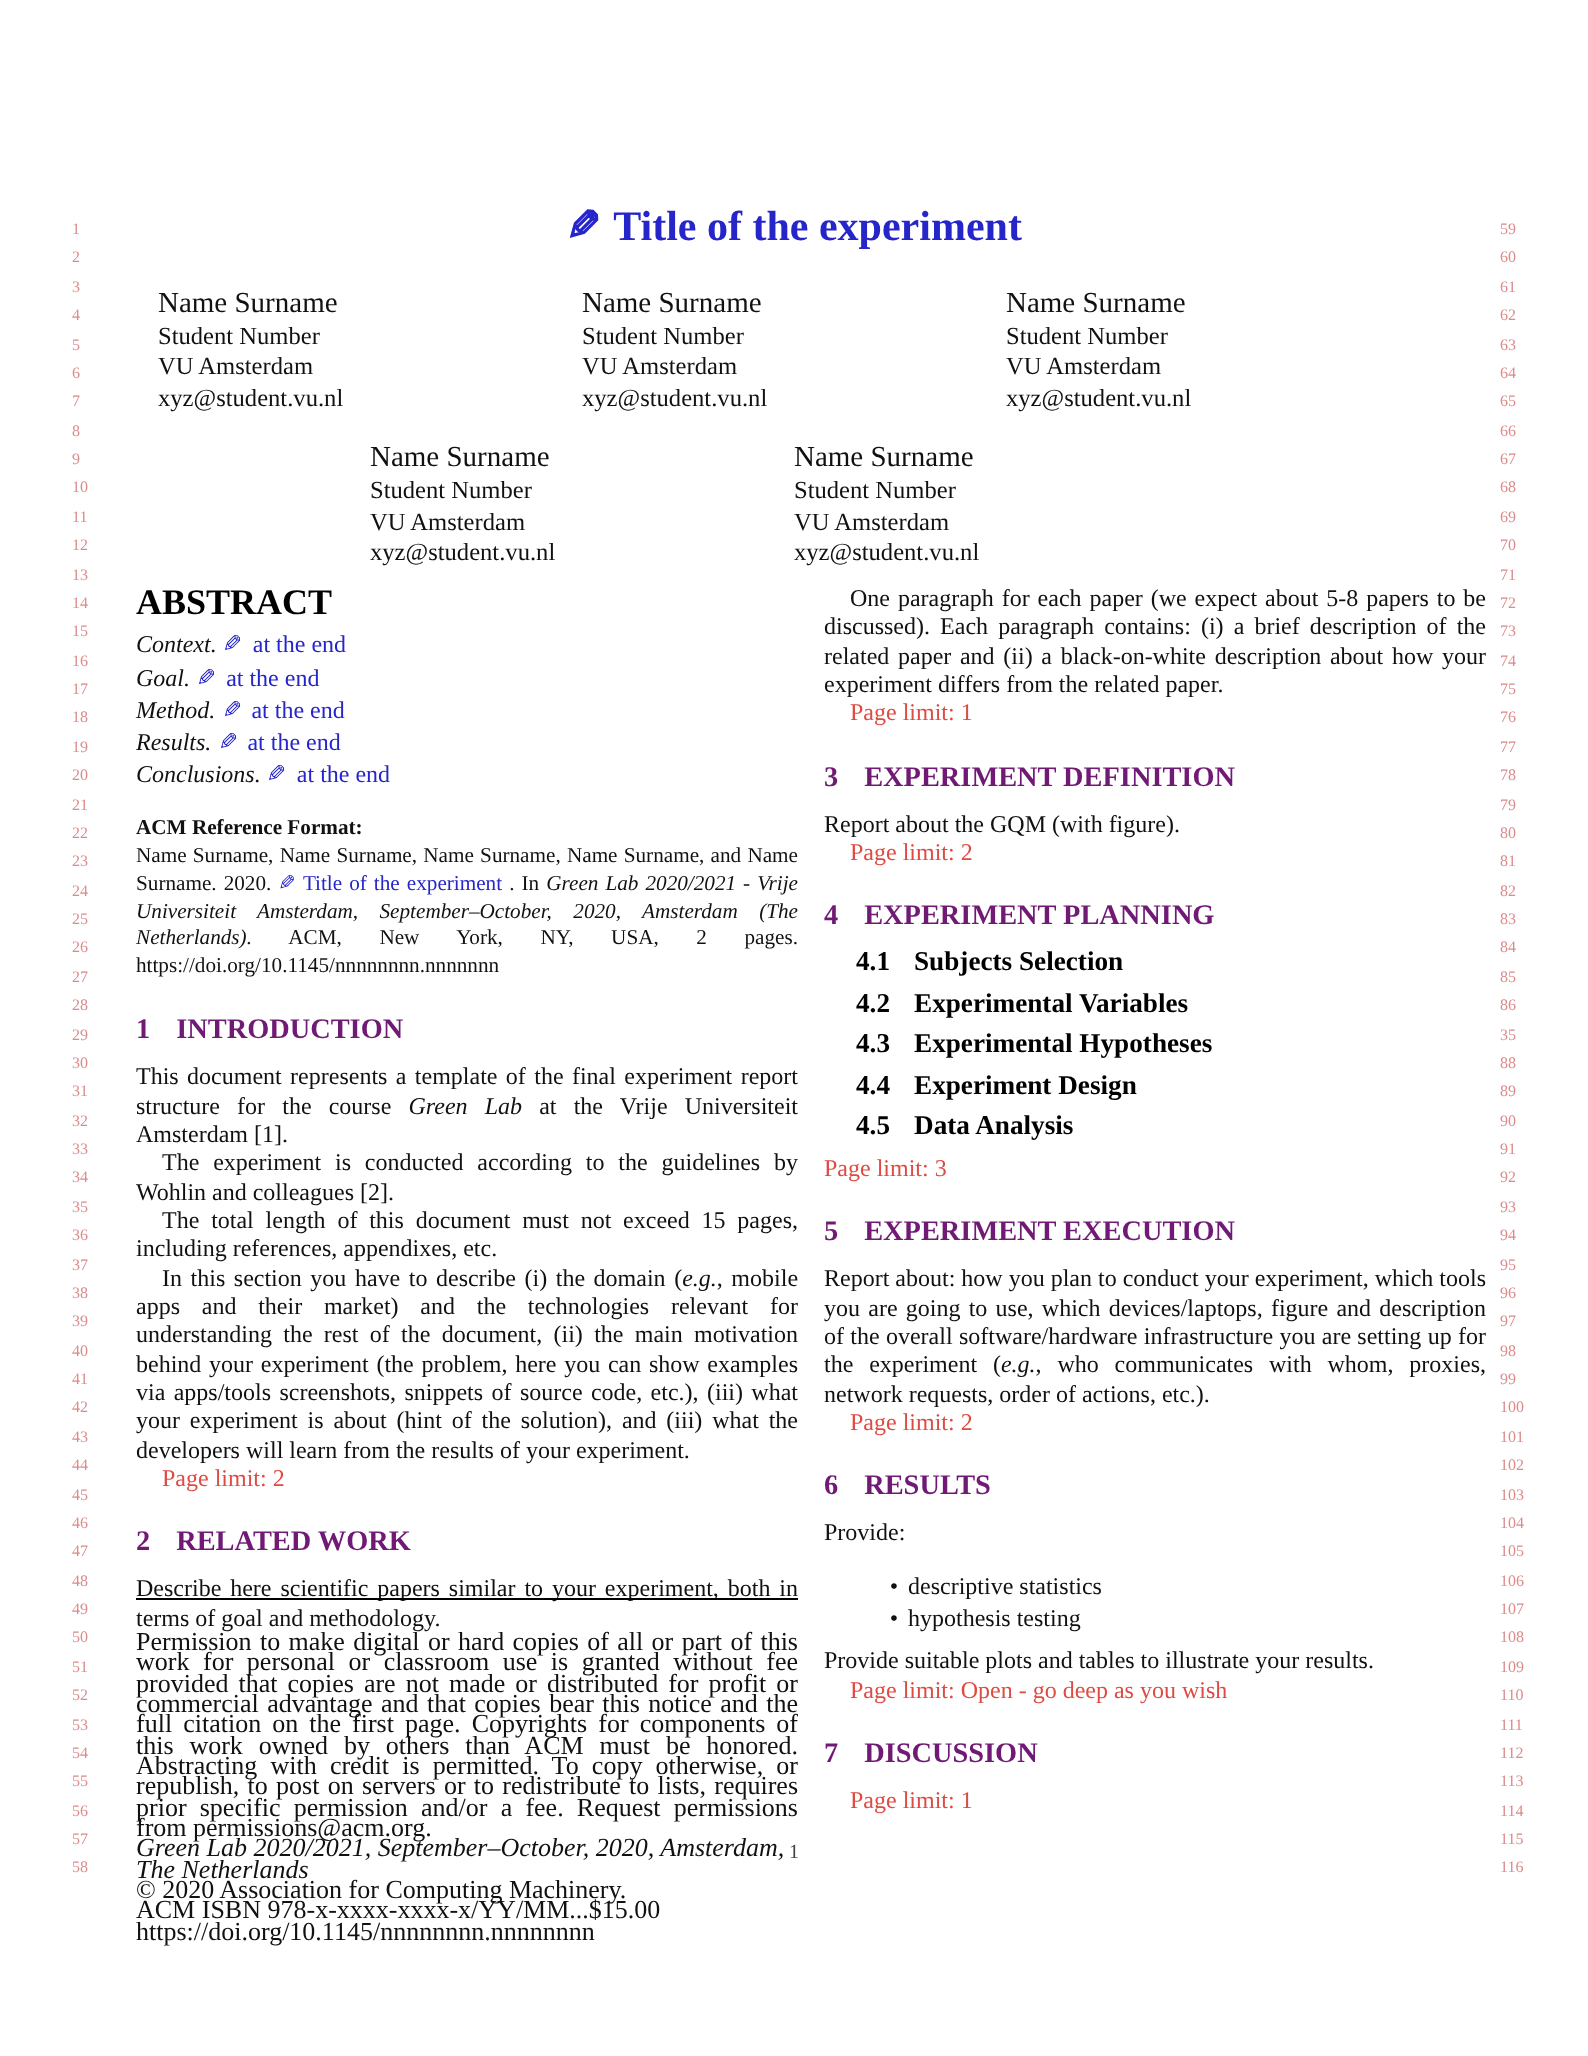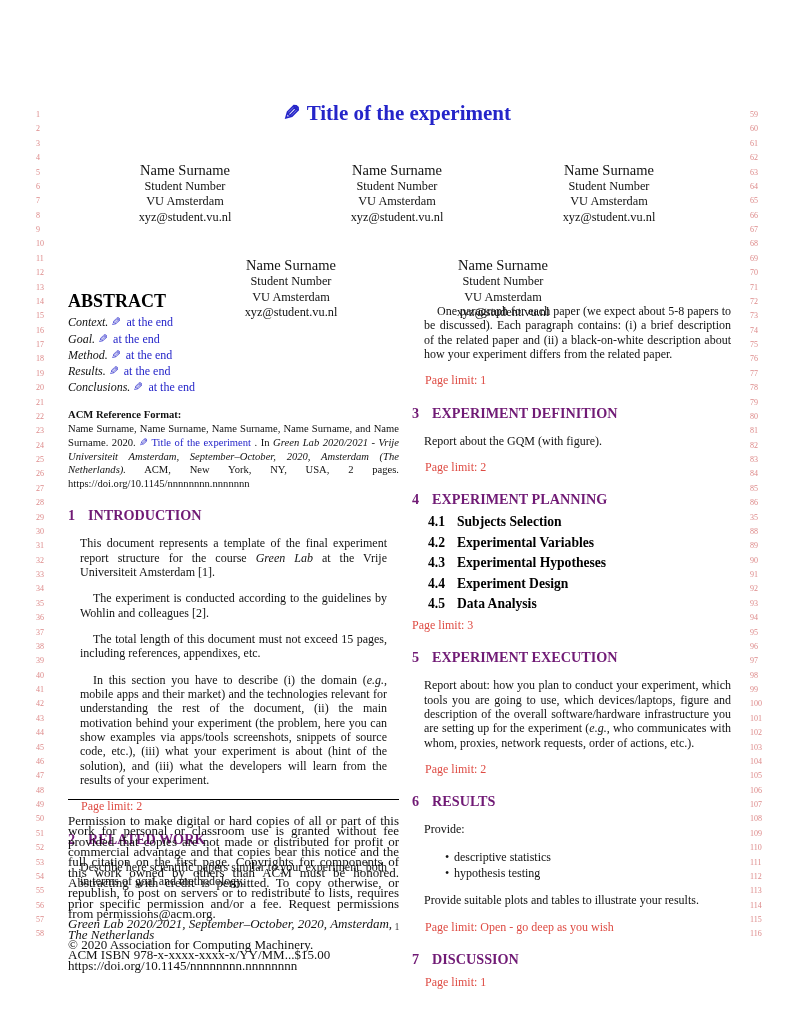--- a/index.html
+++ b/index.html
@@ -15,28 +15,28 @@
   .linenos-right{left:750px;}
   
   .title{position:absolute;top:101px;left:0;width:100%;text-align:center;
     font-size:21px;font-weight:bold;color:#2525c9;}
   .pencil{display:inline-block;transform:scaleX(-1);}
   .title .pencil{margin-right:6px;}
   
   .authors{position:absolute;top:143px;left:0;width:100%;}
   .author-row{display:flex;justify-content:center;}
   .author-row + .author-row{margin-top:13px;}
-  .author{width:212px;text-align:center;margin-top:18px;}
+  .author{width:212px;text-align:left;}
   .author .aname{font-size:14.5px;line-height:18px;}
   .author .aline{font-size:12.3px;line-height:15.4px;}
   
   .col{position:absolute;top:292px;width:331px;font-size:12px;line-height:14.35px;}
   .col-left{left:68px;}
   .col-right{left:412px;}
-  .p{text-align:justify;margin:12px;}
+  .p{text-align:justify;margin:0;}
   .ind{text-indent:13px;}
   .limit{color:#de4b43;margin:0;}
   .limit.ind{text-indent:13px;}
   h2.sec{font-size:14.2px;font-weight:bold;margin:17px 0 7px 0;line-height:17px;color:#701a75;}
   h2.sec .hnum{margin-right:13px;}
   h3.subsec{font-size:13.6px;font-weight:bold;margin:6.5px 0 6.5px 0;line-height:14px;color:#000;}
   h3.subsec .hnum{margin-right:12px;margin-left:16px;}
   h2.abs-h{font-size:18px;font-weight:bold;margin:2px 0 6px 0;color:#000;}
   .abs-item{font-size:12px;line-height:16.2px;}
   .abs-item .lab{font-style:italic;}

